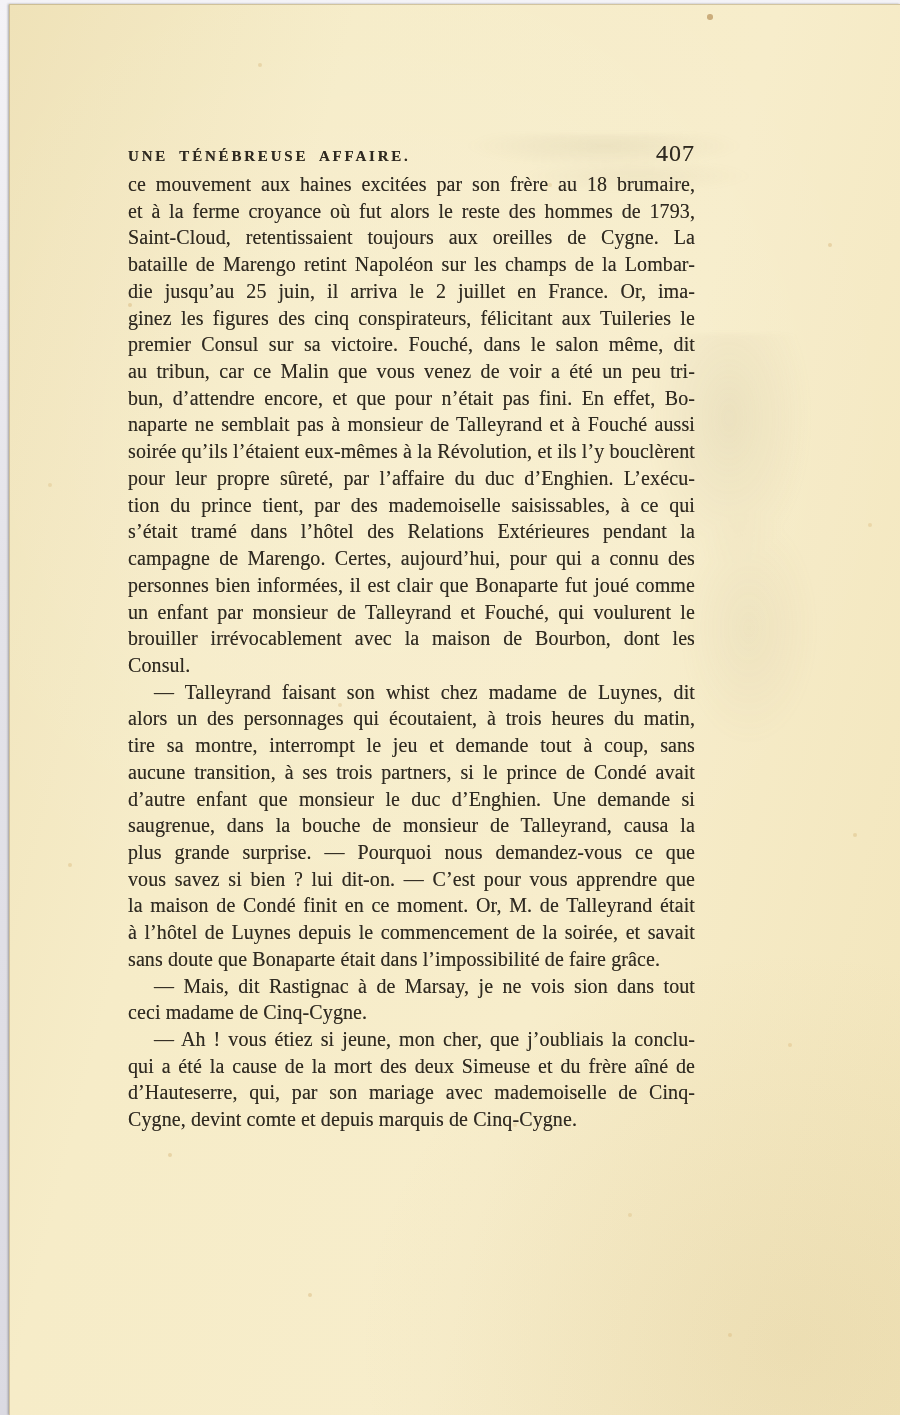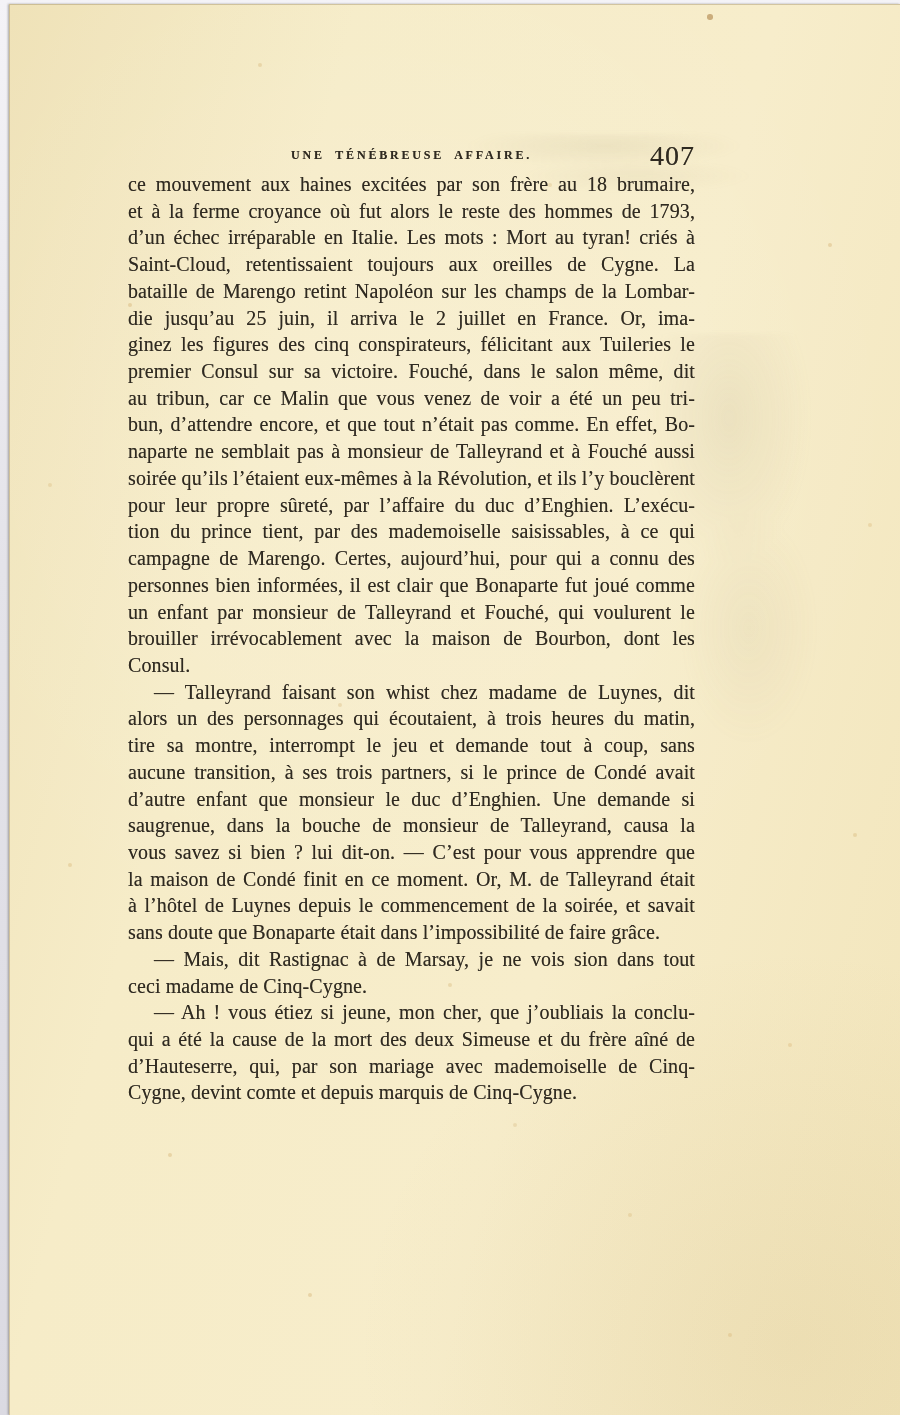--- a/index.html
+++ b/index.html
@@ -27,29 +27,29 @@
       radial-gradient(70% 40% at 88% 95%, rgba(176,140,70,0.10), rgba(176,140,70,0) 70%),
       linear-gradient(104deg, #efe2b8 0%, #f6ecc8 28%, #f7edcb 62%, #f2e5bb 100%);
     box-shadow: inset 1px 1px 0 rgba(140,120,80,0.35), -1px 0 2px rgba(80,75,70,0.45);
   }
   .head-row {
     position: absolute;
     left: 119px; top: 141px; width: 567px; height: 26px;
   }
   .running-head {
     position: absolute; left: 0; right: 0; top: 3px;
-    text-align: center;
-    font-size: 12px; font-weight: bold;
+    text-align: left;
+    font-size: 15px; font-weight: bold;
     letter-spacing: 2.8px; word-spacing: 5px;
     color: var(--ink);
     text-shadow: 0 0 0.5px rgba(47,42,33,0.55);
   }
   .page-number {
     position: absolute; right: 0; top: -5px;
-    font-size: 28px;
+    font-size: 24px;
     letter-spacing: 1px;
     color: var(--ink);
     text-shadow: 0 0 0.5px rgba(47,42,33,0.55);
   }
   .text-block {
     position: absolute;
     left: 119px; top: 167px; width: 567px;
     color: var(--ink);
     font-size: 20px;
     line-height: 26.72px;
@@ -109,45 +109,46 @@
     <div class="showthrough b"></div>
     <div class="speckles"></div>
     <div class="head-row">
       <div class="running-head">UNE TÉNÉBREUSE AFFAIRE.</div>
       <div class="page-number">407</div>
     </div>
     <div class="text-block">
         <div class="paragraph">
           <div class="line">ce mouvement aux haines excitées par son frère au 18 brumaire,</div>
           <div class="line">et à la ferme croyance où fut alors le reste des hommes de 1793,</div>
-          <div class="line">d’un échec irréparable en Italie. Les mots : Mort au tyran! criés à</div>
           <div class="line">Saint-Cloud, retentissaient toujours aux oreilles de Cygne. La</div>
           <div class="line">bataille de Marengo retint Napoléon sur les champs de la Lombar-</div>
           <div class="line">die jusqu’au 25 juin, il arriva le 2 juillet en France. Or, ima-</div>
           <div class="line">ginez les figures des cinq conspirateurs, félicitant aux Tuileries le</div>
           <div class="line">premier Consul sur sa victoire. Fouché, dans le salon même, dit</div>
           <div class="line">au tribun, car ce Malin que vous venez de voir a été un peu tri-</div>
-          <div class="line">bun, d’attendre encore, et que tout n’était pas comme. En effet, Bo-</div>
+          <div class="line">bun, d’attendre encore, et que pour n’était pas fini. En effet, Bo-</div>
           <div class="line">naparte ne semblait pas à monsieur de Talleyrand et à Fouché aussi</div>
           <div class="line">soirée qu’ils l’étaient eux-mêmes à la Révolution, et ils l’y bouclèrent</div>
           <div class="line">pour leur propre sûreté, par l’affaire du duc d’Enghien. L’exécu-</div>
           <div class="line">tion du prince tient, par des mademoiselle saisissables, à ce qui</div>
+          <div class="line">s’était tramé dans l’hôtel des Relations Extérieures pendant la</div>
           <div class="line">campagne de Marengo. Certes, aujourd’hui, pour qui a connu des</div>
           <div class="line">personnes bien informées, il est clair que Bonaparte fut joué comme</div>
           <div class="line">un enfant par monsieur de Talleyrand et Fouché, qui voulurent le</div>
           <div class="line">brouiller irrévocablement avec la maison de Bourbon, dont les</div>
           <div class="line last">Consul.</div>
         </div>
         <div class="paragraph">
           <div class="line indent">— Talleyrand faisant son whist chez madame de Luynes, dit</div>
           <div class="line">alors un des personnages qui écoutaient, à trois heures du matin,</div>
           <div class="line">tire sa montre, interrompt le jeu et demande tout à coup, sans</div>
           <div class="line">aucune transition, à ses trois partners, si le prince de Condé avait</div>
           <div class="line">d’autre enfant que monsieur le duc d’Enghien. Une demande si</div>
           <div class="line">saugrenue, dans la bouche de monsieur de Talleyrand, causa la</div>
+          <div class="line">plus grande surprise. — Pourquoi nous demandez-vous ce que</div>
           <div class="line">vous savez si bien ? lui dit-on. — C’est pour vous apprendre que</div>
           <div class="line">la maison de Condé finit en ce moment. Or, M. de Talleyrand était</div>
           <div class="line">à l’hôtel de Luynes depuis le commencement de la soirée, et savait</div>
           <div class="line last">sans doute que Bonaparte était dans l’impossibilité de faire grâce.</div>
         </div>
         <div class="paragraph">
           <div class="line indent">— Mais, dit Rastignac à de Marsay, je ne vois sion dans tout</div>
           <div class="line last">ceci madame de Cinq-Cygne.</div>
         </div>
         <div class="paragraph">

